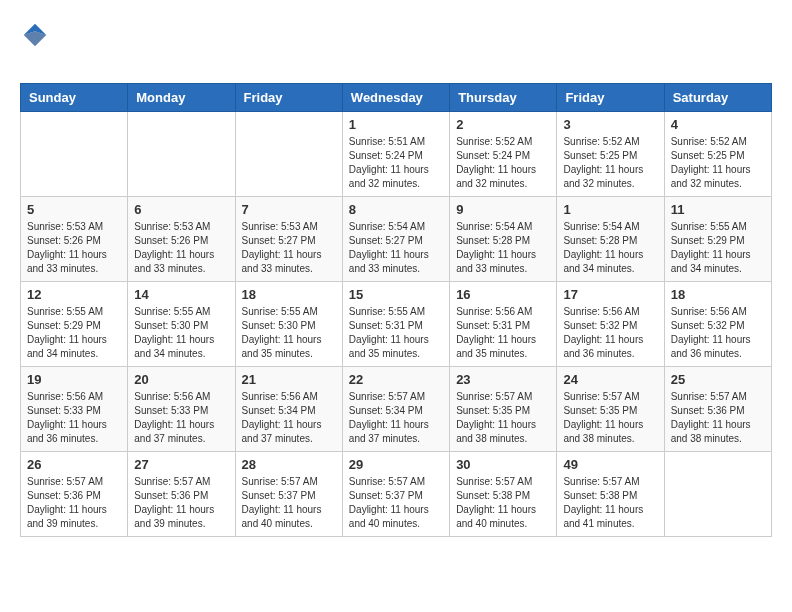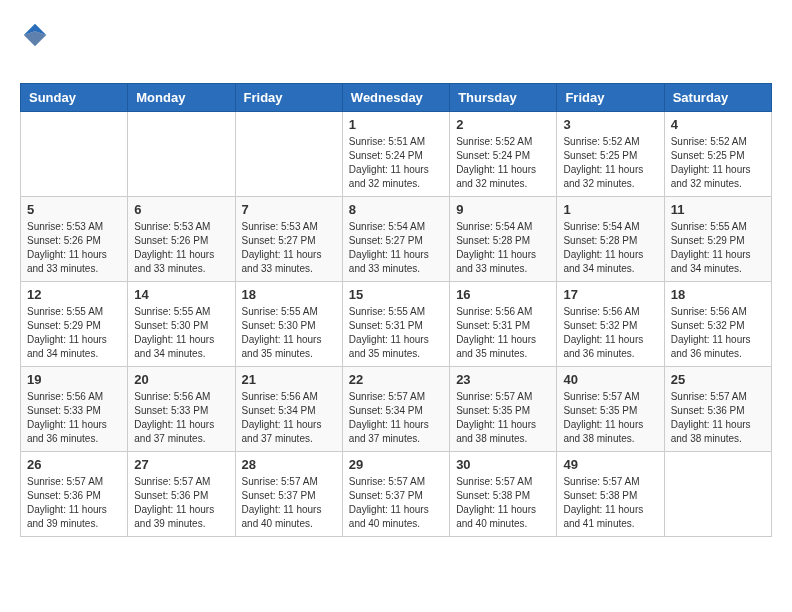--- a/index.html
+++ b/index.html
@@ -215,21 +215,21 @@
         </td>
         <td>
           <div class="day-num">22</div>
           <div class="day-info">Sunrise: 5:57 AM<br>Sunset: 5:34 PM<br>Daylight: 11 hours and 37 minutes.</div>
         </td>
         <td>
           <div class="day-num">23</div>
           <div class="day-info">Sunrise: 5:57 AM<br>Sunset: 5:35 PM<br>Daylight: 11 hours and 38 minutes.</div>
         </td>
         <td>
-          <div class="day-num">40</div>
+          <div class="day-num">24</div>
           <div class="day-info">Sunrise: 5:57 AM<br>Sunset: 5:35 PM<br>Daylight: 11 hours and 38 minutes.</div>
         </td>
         <td>
           <div class="day-num">25</div>
           <div class="day-info">Sunrise: 5:57 AM<br>Sunset: 5:36 PM<br>Daylight: 11 hours and 38 minutes.</div>
         </td>
       </tr>
       <tr>
         <td>
           <div class="day-num">26</div>

